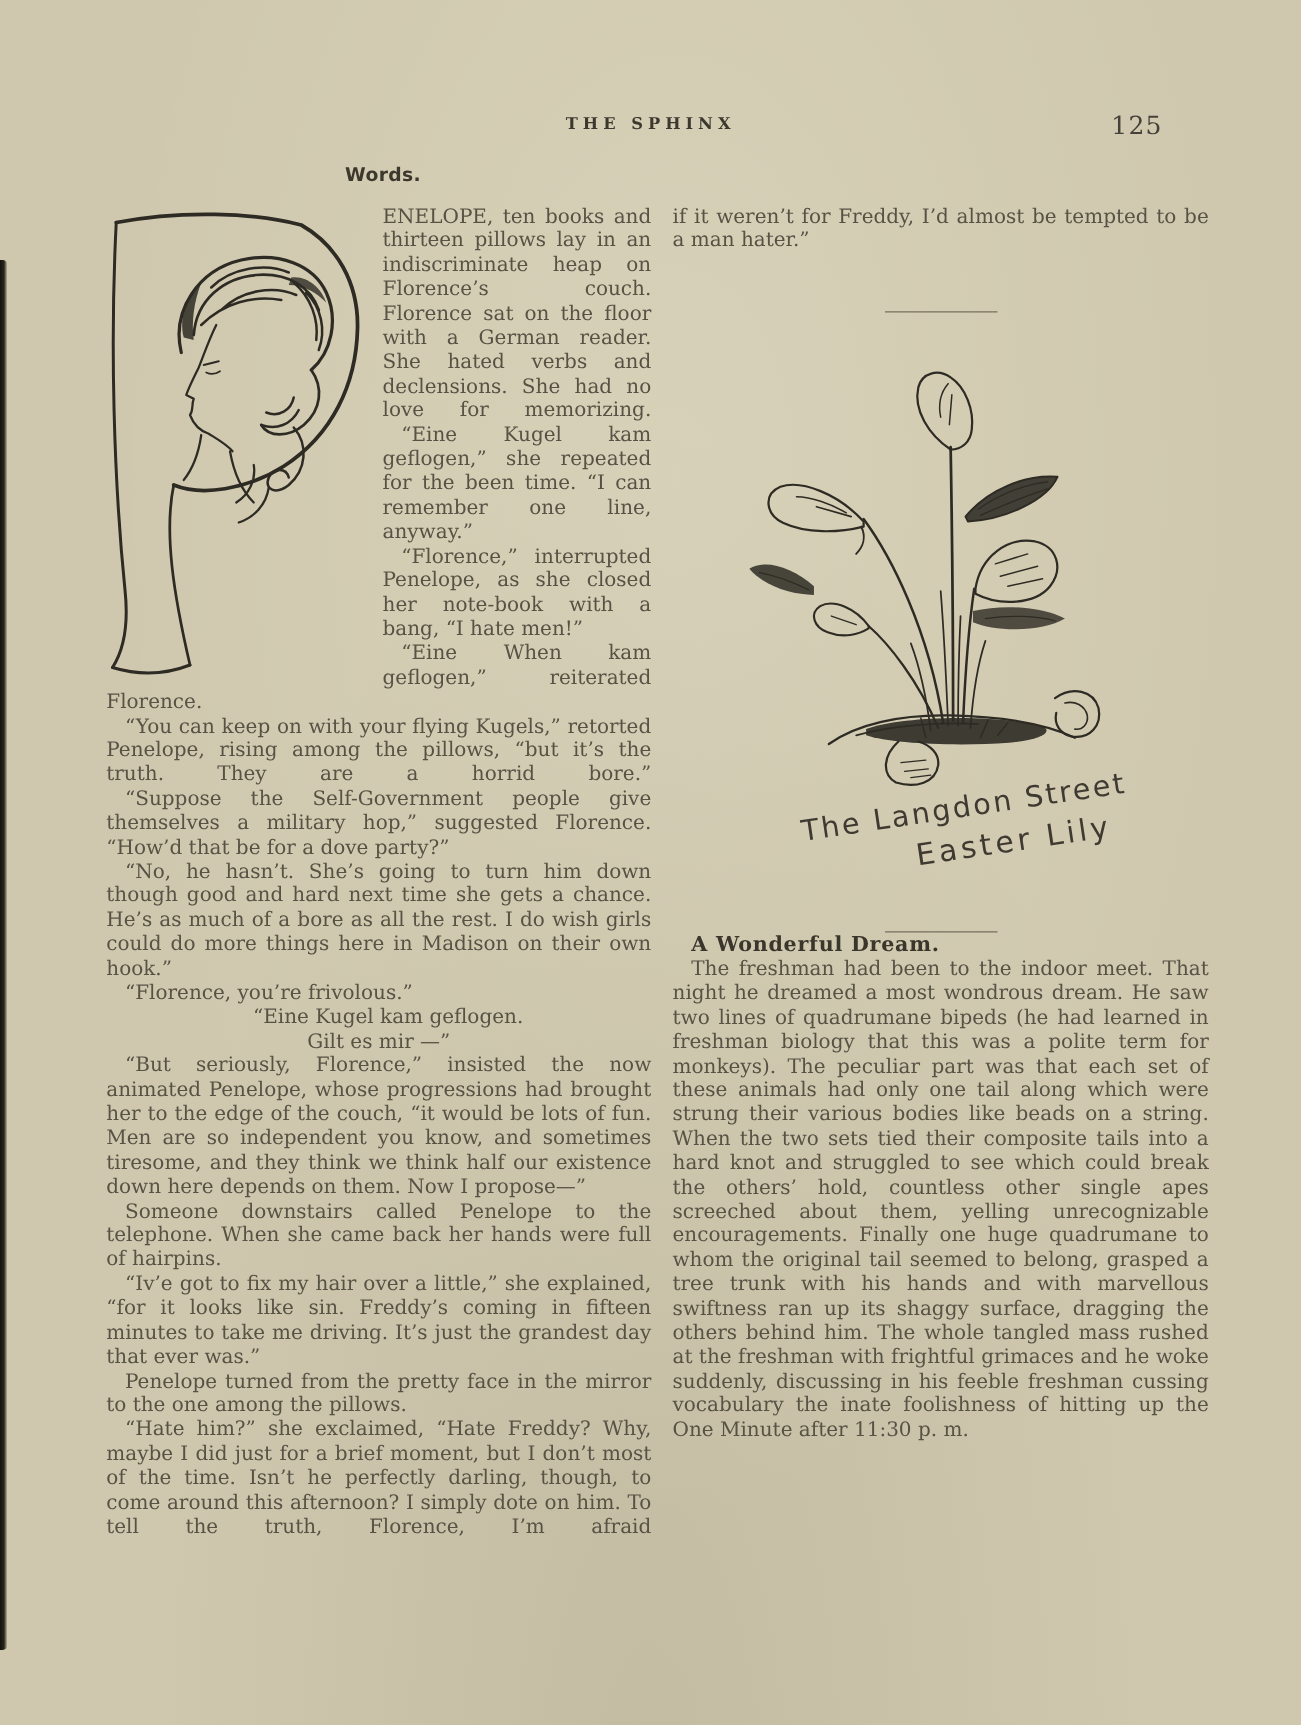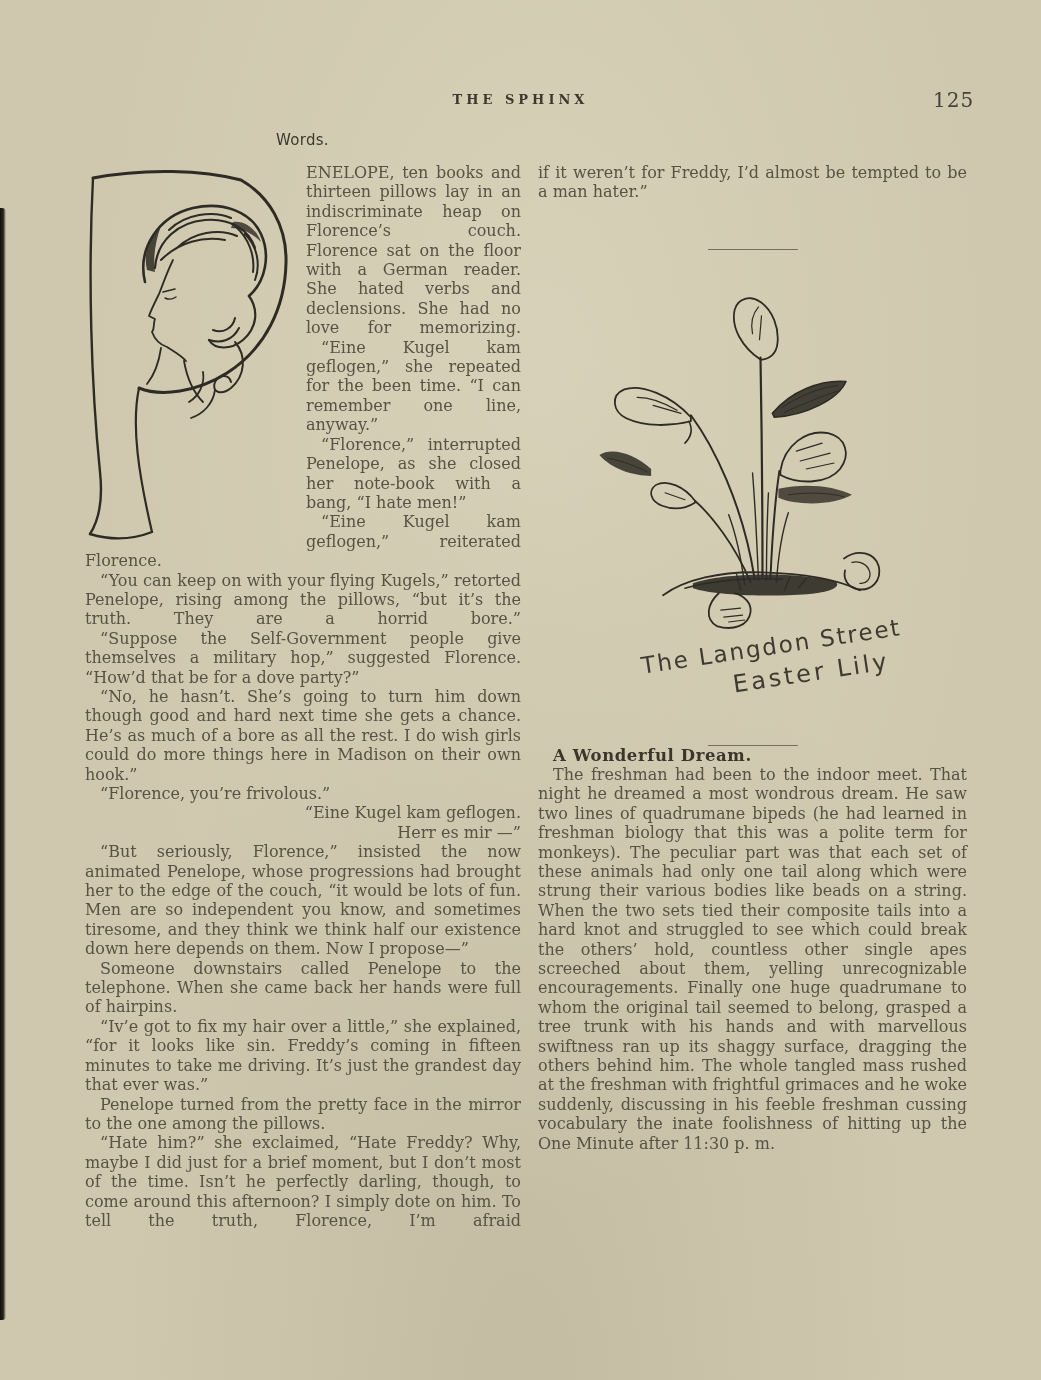--- a/index.html
+++ b/index.html
@@ -25,40 +25,40 @@
     border-radius:0 4px 4px 0;
     filter:blur(.4px);
   }
   .journal-title{
     position:absolute;top:92px;left:0;width:100%;
     text-align:center;
     font-weight:bold;font-size:13px;letter-spacing:4px;
     color:#3d382e;
   }
   .page-number{
-    position:absolute;top:88px;left:933px;
+    position:absolute;top:88px;left:889px;
     font-size:20px;color:#46413a;letter-spacing:1px;
   }
   .words-heading{
     position:absolute;top:131px;left:276px;
     font-family:"DejaVu Sans","Liberation Sans",sans-serif;
-    font-weight:normal;font-size:15px;color:#3d382e;letter-spacing:.3px;
+    font-weight:bold;font-size:15px;color:#3d382e;letter-spacing:.3px;
   }
   .col{
     position:absolute;top:163px;
     font-size:16px;line-height:19.4px;
     text-align:justify;
     color:#585245;
   }
   .col-left{left:85px;width:436px;}
   .col-right{left:538px;width:429px;}
   .col p{margin:0;text-indent:15px;}
   .col p.noindent{text-indent:0;}
   .col p.runover{text-align-last:justify;}
-  .col p.verse{text-align:right;}
+  .col p.verse{text-align:center;}
   .initial-p{
     float:left;width:212px;height:382px;
     margin:1px 9px 2px 0;
   }
   .divider{
     width:90px;border:none;border-top:1.5px solid #776f5d;
     margin:0 auto;
   }
   .div1{margin-top:47px;}
   .div2{margin-top:56px;}
@@ -119,27 +119,27 @@
       <path class="ink" stroke-width="1.8" d="M99,197 C102,214 108,228 118,238"></path>
       <path class="ink" stroke-width="1.8" d="M76,184 C74,198 70,210 62,220"></path>
 
       <path class="ink" stroke-width="2" d="M150,178 C162,192 160,212 146,224 C136,232 126,228 130,218 C134,210 144,210 146,218"></path>
       <path class="ink" stroke-width="1.8" d="M130,226 C128,240 118,250 106,254 M118,208 C120,220 114,232 104,238"></path>
     </svg>
 
     <p class="noindent runover">ENELOPE, ten books and thirteen pillows lay in an indiscriminate heap on Florence’s couch.  Florence sat on the floor with a German reader.  She hated verbs and declensions.  She had no love for memorizing.</p>
     <p>“Eine Kugel kam geflogen,” she repeated for the been time.  “I can remember one line, anyway.”</p>
     <p>“Florence,” interrupted Penelope, as she closed her note-book with a bang, “I hate men!”</p>
-    <p>“Eine Kugel kam geflogen,” reiterated Florence.</p>
+    <p>“Eine When kam geflogen,” reiterated Florence.</p>
     <p class="runover">“You can keep on with your flying Kugels,” retorted Penelope, rising among the pillows, “but it’s the truth.  They are a horrid bore.”</p>
     <p>“Suppose the Self-Government people give themselves a military hop,” suggested Florence.  “How’d that be for a dove party?”</p>
     <p>“No, he hasn’t.  She’s going to turn him down though good and hard  next time she gets a chance.  He’s as much of a bore as all the rest.  I do wish girls could do more things here in Madison on their own hook.”</p>
     <p>“Florence, you’re frivolous.”</p>
     <p class="verse">“Eine Kugel kam geflogen.</p>
-    <p class="verse noindent">Herr es mir —”</p>
+    <p class="verse noindent">Gilt es mir —”</p>
     <p>“But seriously, Florence,” insisted the now animated Penelope, whose progressions had brought her to the edge of the couch, “it would be lots of fun.  Men are so independent you know, and sometimes tiresome, and they think we think half our existence down here depends on them.  Now I propose—”</p>
     <p>Someone downstairs called Penelope to the telephone.  When she came back her hands were full of hairpins.</p>
     <p>“Iv’e got to fix my hair over a little,” she explained, “for it looks like sin.  Freddy’s coming in fifteen minutes to take me driving.  It’s just the grandest day that ever was.”</p>
     <p>Penelope turned from the pretty face in the mirror to the one among the pillows.</p>
     <p class="runover">“Hate him?” she exclaimed, “Hate Freddy? Why, maybe I did just for a brief moment, but I don’t most of the time.  Isn’t he perfectly darling, though, to come around this afternoon?  I simply dote on him.  To tell the truth, Florence, I’m afraid</p>
   </div>
 
   <div class="col col-right">
 
     <p class="noindent">if it weren’t for Freddy, I’d almost be tempted to be a man hater.”</p>

